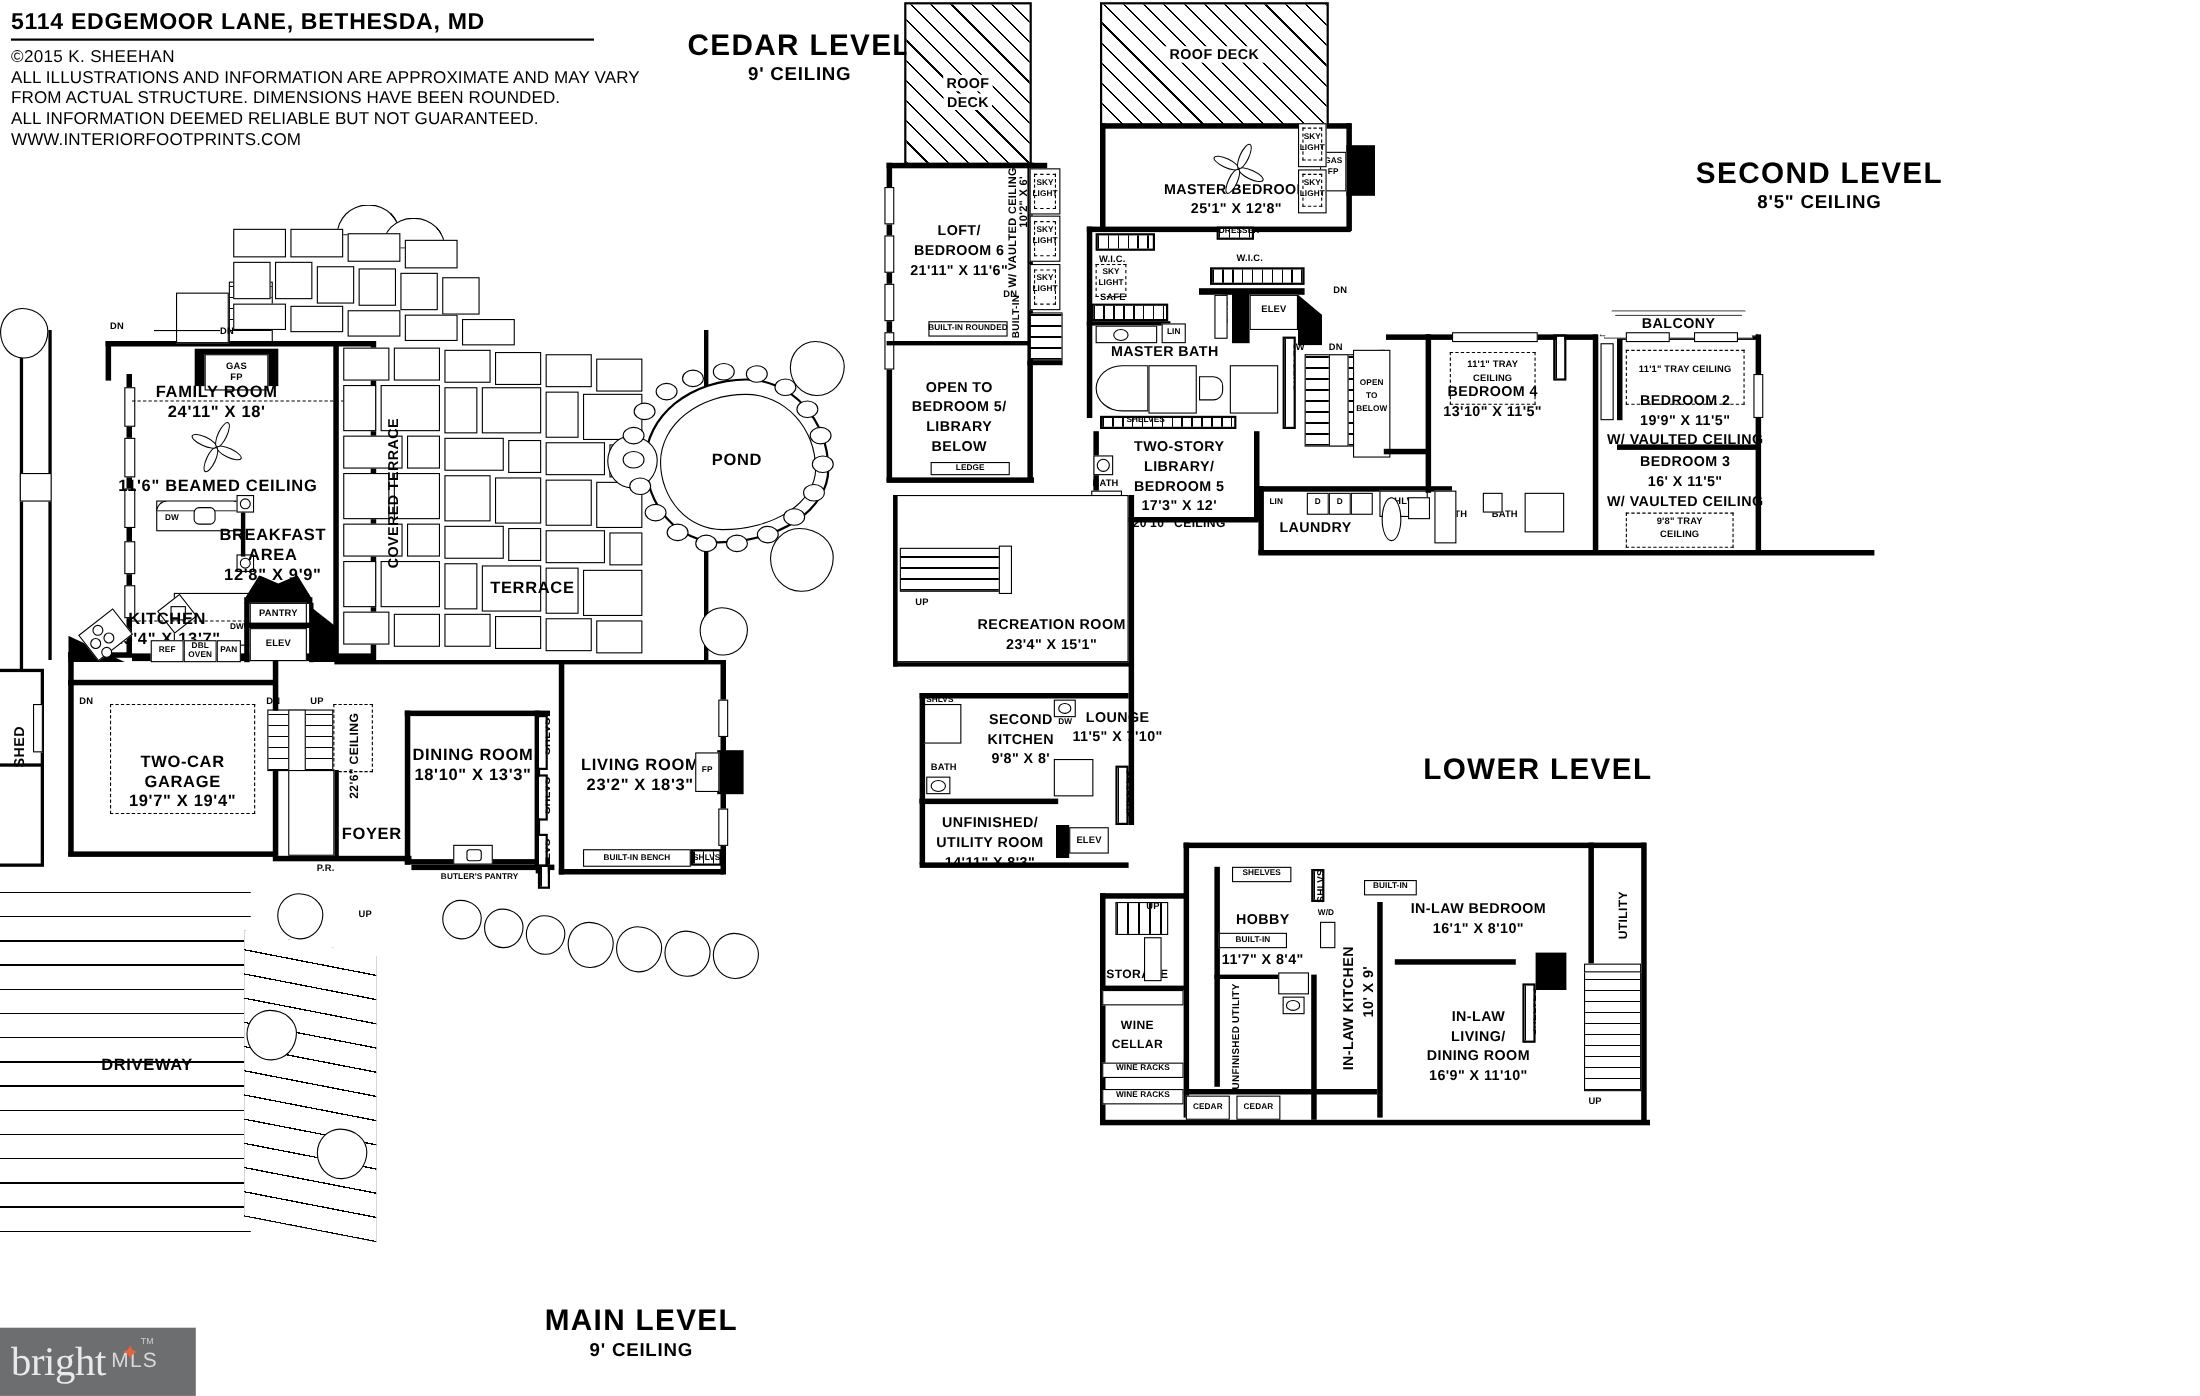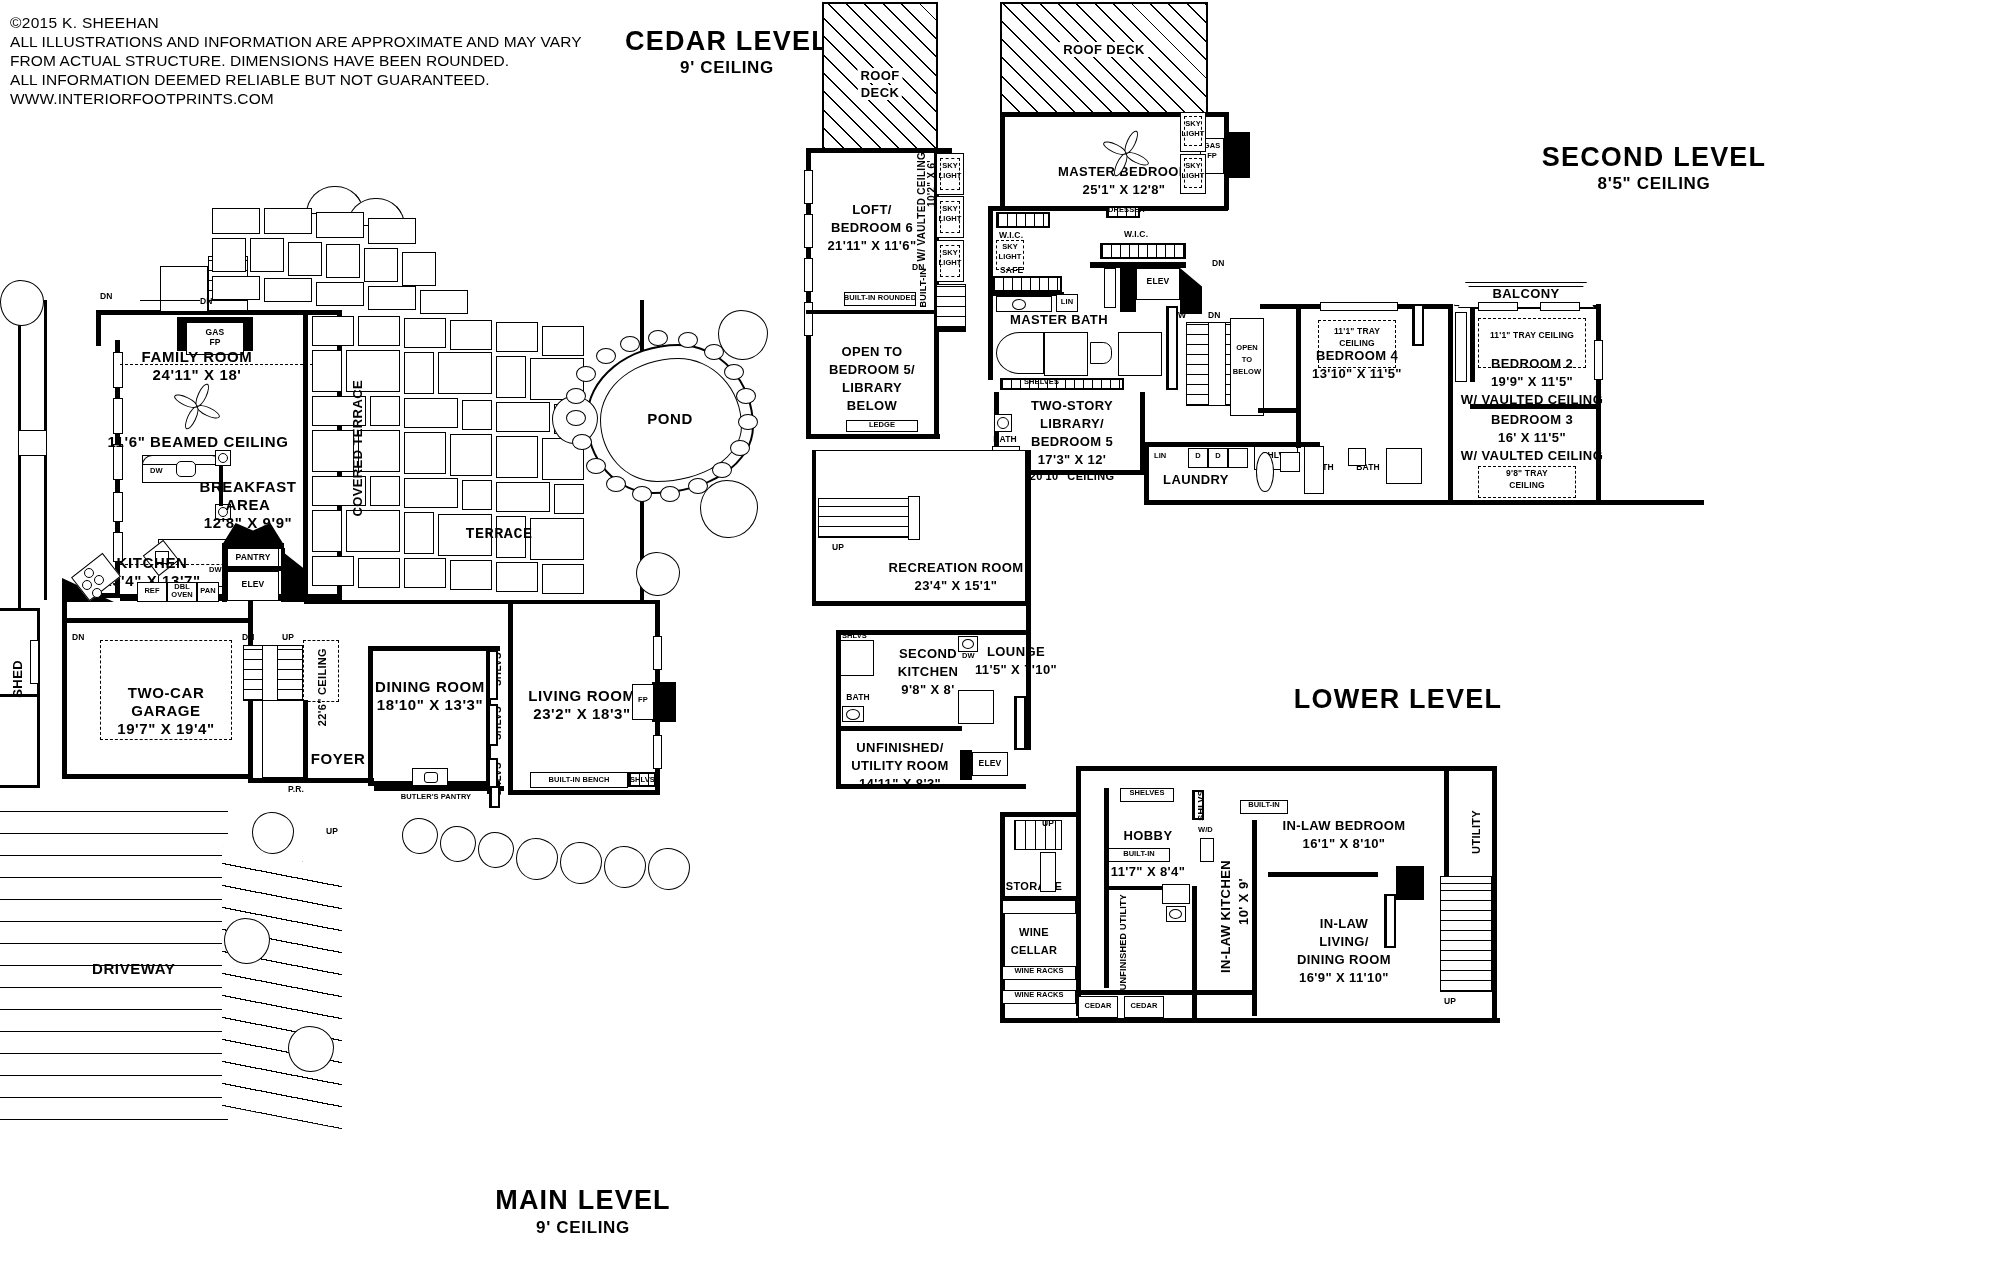--- a/index.html
+++ b/index.html
@@ -74,20 +74,21 @@
   #logo .lm{font-size:19px;color:#d9d9db;letter-spacing:.06em;margin-left:5px;}
   #logo .star{position:absolute;left:110px;top:10px;color:#e8633a;font-size:20px;}
   #logo .tm{position:absolute;left:128px;top:8px;color:#cfcfd1;font-size:8px;}
 </style>
 </head>
 <body>
 
 <div class="stage">
 
 <div id="hdr">
+  <div class="title">5114 EDGEMOOR LANE, BETHESDA, MD</div>
   <div class="cp">©2015 K. SHEEHAN</div>
   <div class="dis">ALL ILLUSTRATIONS AND INFORMATION ARE APPROXIMATE AND MAY VARY</div>
   <div class="dis">FROM ACTUAL STRUCTURE. DIMENSIONS HAVE BEEN ROUNDED.</div>
   <div class="dis">ALL INFORMATION DEEMED RELIABLE BUT NOT GUARANTEED.</div>
   <div class="dis">WWW.INTERIORFOOTPRINTS.COM</div>
 </div>
 
 <div class="t lvl ctr" style="left:727px;top:26px;">CEDAR LEVEL</div>
 <div class="t lvl-s ctr" style="left:727px;top:58px;">9' CEILING</div>
 
@@ -320,21 +321,21 @@
     <div class="pav" style="left:496px;top:516px;width:30px;height:42px;"></div>
     <div class="pav" style="left:530px;top:518px;width:54px;height:42px;"></div>
     <div class="pav" style="left:312px;top:556px;width:42px;height:30px;"></div>
     <div class="pav" style="left:358px;top:558px;width:42px;height:30px;"></div>
     <div class="pav" style="left:404px;top:558px;width:42px;height:30px;"></div>
     <div class="pav" style="left:450px;top:560px;width:42px;height:30px;"></div>
     <div class="pav" style="left:496px;top:562px;width:42px;height:30px;"></div>
     <div class="pav" style="left:542px;top:564px;width:42px;height:30px;"></div>
   </div>
   <div class="t rm-s vert" style="left:350px;top:380px;">COVERED TERRACE</div>
-  <div class="t rm ctr" style="left:499px;top:526px;font-family:Liberation Mono, monospace;">TERRACE</div>
+  <div class="t rm ctr" style="left:484px;top:526px;">TERRACE</div>
 
   <div class="w" style="left:304px;top:600px;width:354px;height:4px;"></div>
   <div class="w" style="left:640px;top:300px;width:4px;height:302px;"></div>
 
   <div>
     <div class="oval" style="left:586px;top:344px;width:168px;height:150px;border-width:2px;
       border-radius:55% 45% 60% 40%/50% 55% 45% 50%;"></div>
     <div class="oval" style="left:600px;top:358px;width:142px;height:124px;border-radius:55% 45% 60% 40%/50% 55% 45% 50%;"></div>
     <div class="t rm ctr" style="left:670px;top:410px;">POND</div>
   </div>
@@ -689,14 +690,20 @@
 
   <div class="w" style="left:1076px;top:990px;width:176px;height:5px;"></div>
   <div class="box" style="left:1078px;top:996px;width:40px;height:22px;"></div>
   <div class="t tiny2 ctr" style="left:1098px;top:1002px;">CEDAR</div>
   <div class="box" style="left:1124px;top:996px;width:40px;height:22px;"></div>
   <div class="t tiny2 ctr" style="left:1144px;top:1002px;">CEDAR</div>
   <div class="box" style="left:1002px;top:990px;width:74px;height:14px;"></div>
   <div class="t tiny2 ctr" style="left:1039px;top:991px;">WINE RACKS</div>
 </div>
 
-
+<div id="logo">
+  <span class="lb">bright</span>
+  <span class="star">✦</span>
+  <span class="tm">TM</span>
+  <span class="lm">MLS</span>
 </div>
 
+</div>
+
 </body></html>

